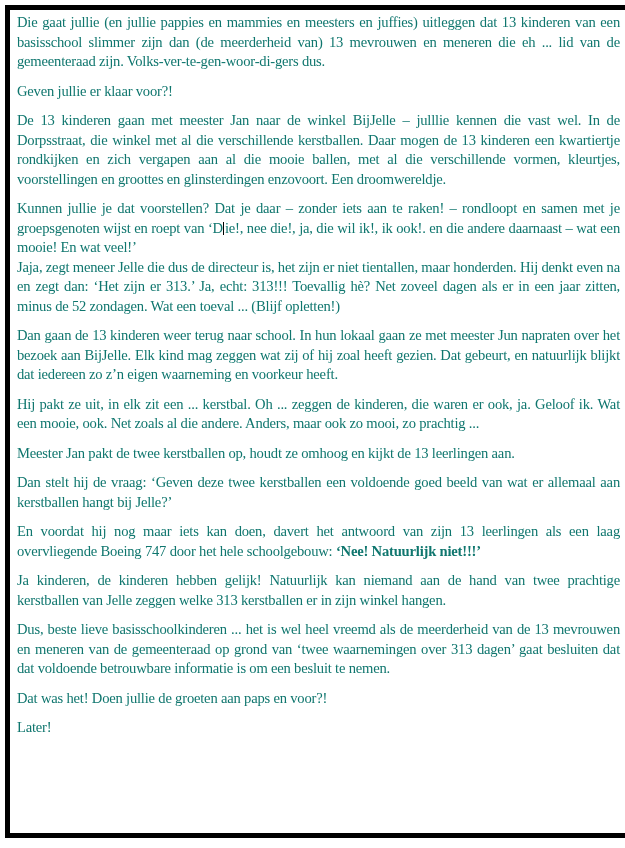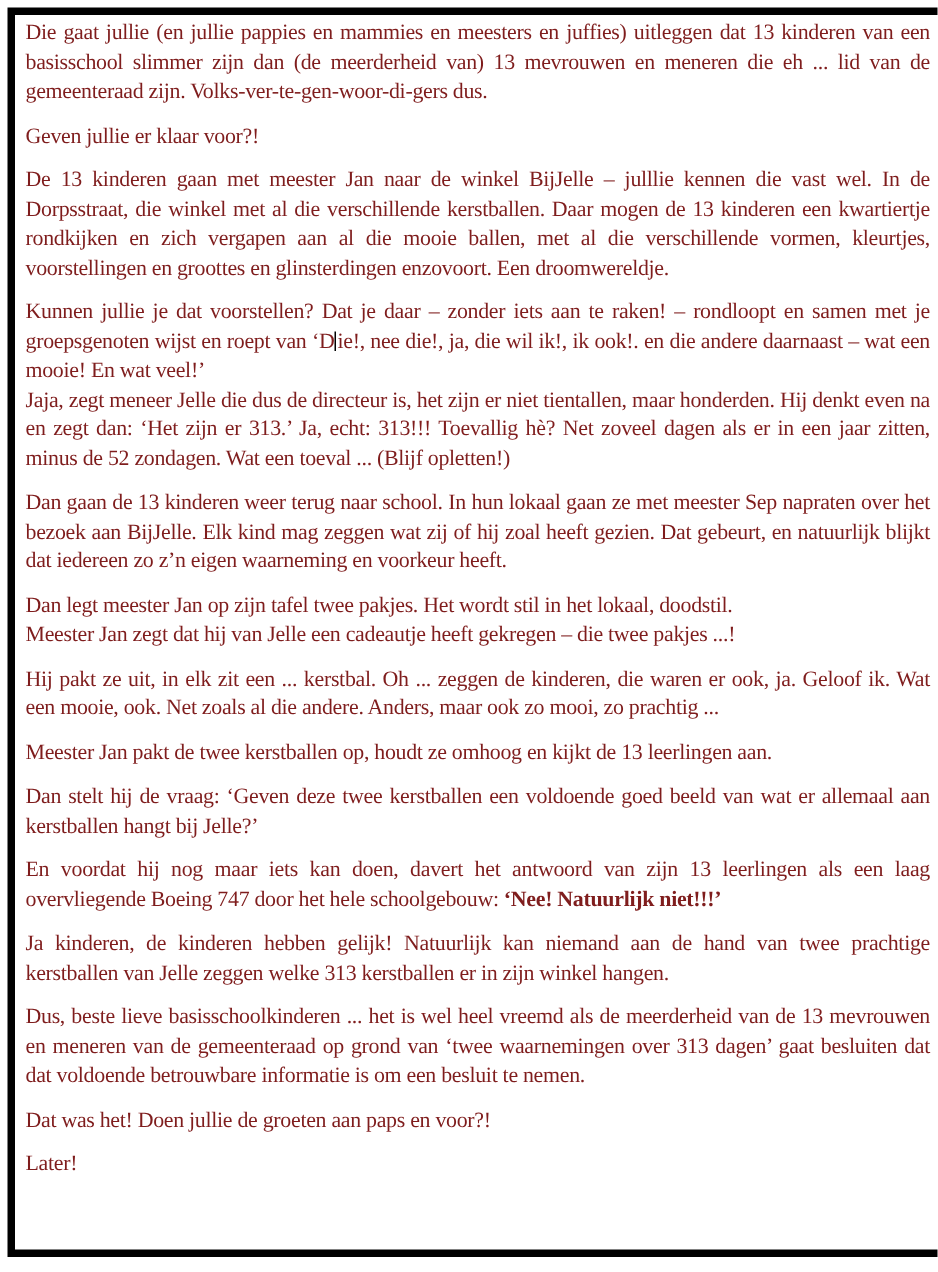--- a/index.html
+++ b/index.html
@@ -20,21 +20,21 @@
     top: 5px;
     width: 603px;
     height: 820px;
     border: 5px solid #000000;
     background: #ffffff;
     box-sizing: content-box;
     padding: 3px 6px 0 7px;
     overflow: hidden;
   }
   .doc-body {
-    color: #7f1d1d;
+    color: #0f766e;
     font-size: 14.6px;
     line-height: 19.5px;
     letter-spacing: -0.2px;
     text-align: justify;
   }
   .para {
     margin: 0 0 10px 0;
   }
   .para:last-child {
     margin-bottom: 4px;
@@ -53,22 +53,21 @@
 </style>
 </head>
 <body>
 
 <div class="page-frame">
   <div class="doc-body" id="doc-body">
       <p class="para">Die gaat jullie (en jullie pappies en mammies en meesters en juffies) uitleggen dat 13 kinderen van een basisschool slimmer zijn dan (de meerderheid van) 13 mevrouwen en meneren die eh ... lid van de gemeenteraad zijn. Volks-ver-te-gen-woor-di-gers dus.</p>
       <p class="para">Geven jullie er klaar voor?!</p>
       <p class="para">De 13 kinderen gaan met meester Jan naar de winkel BijJelle – julllie kennen die vast wel. In de Dorpsstraat, die winkel met al die verschillende kerstballen. Daar mogen de 13 kinderen een kwartiertje rondkijken en zich vergapen aan al die mooie ballen, met al die verschillende vormen, kleurtjes, voorstellingen en groottes en glinsterdingen enzovoort. Een droomwereldje.</p>
       <p class="para">Kunnen jullie je dat voorstellen? Dat je daar – zonder iets aan te raken! – rondloopt en samen met je groepsgenoten wijst en roept van ‘D<span class="caret"></span>ie!, nee die!, ja, die wil ik!, ik ook!. en die andere daarnaast – wat een mooie! En wat veel!’<br>Jaja, zegt meneer Jelle die dus de directeur is, het zijn er niet tientallen, maar honderden. Hij denkt even na en zegt dan: ‘Het zijn er 313.’ Ja, echt: 313!!! Toevallig hè? Net zoveel dagen als er in een jaar zitten, minus de 52 zondagen. Wat een toeval ... (Blijf opletten!)</p>
-      <p class="para">Dan gaan de 13 kinderen weer terug naar school. In hun lokaal gaan ze met meester Sep napraten over het bezoek aan BijJelle. Elk kind mag zeggen wat zij of hij zoal heeft gezien. Dat gebeurt, en natuurlijk blijkt dat iedereen zo z’n eigen waarneming en voorkeur heeft.</p>
-      <p class="para">Dan legt meester Jan op zijn tafel twee pakjes. Het wordt stil in het lokaal, doodstil.<br>Meester Jan zegt dat hij van Jelle een cadeautje heeft gekregen – die twee pakjes ...!</p>
+      <p class="para">Dan gaan de 13 kinderen weer terug naar school. In hun lokaal gaan ze met meester Jun napraten over het bezoek aan BijJelle. Elk kind mag zeggen wat zij of hij zoal heeft gezien. Dat gebeurt, en natuurlijk blijkt dat iedereen zo z’n eigen waarneming en voorkeur heeft.</p>
       <p class="para">Hij pakt ze uit, in elk zit een ... kerstbal. Oh ... zeggen de kinderen, die waren er ook, ja. Geloof ik. Wat een mooie, ook.  Net zoals al die andere. Anders, maar ook zo mooi, zo  prachtig ...</p>
       <p class="para">Meester Jan pakt de twee kerstballen op, houdt ze omhoog en kijkt de 13 leerlingen aan.</p>
       <p class="para">Dan stelt hij de vraag: ‘Geven deze twee kerstballen een voldoende goed beeld van wat er allemaal aan kerstballen hangt bij Jelle?’</p>
       <p class="para">En voordat hij nog maar iets kan doen, davert het antwoord van zijn 13 leerlingen als een laag overvliegende Boeing 747 door het hele schoolgebouw: <span class="bold-run">‘Nee! Natuurlijk niet!!!’</span></p>
       <p class="para">Ja kinderen, de kinderen hebben gelijk! Natuurlijk kan niemand aan de hand van twee prachtige kerstballen van Jelle zeggen welke 313 kerstballen er in zijn winkel hangen.</p>
       <p class="para">Dus, beste lieve basisschoolkinderen ... het is wel heel vreemd als de meerderheid van de 13 mevrouwen en meneren van de gemeenteraad op grond van ‘twee waarnemingen over 313 dagen’ gaat besluiten dat dat voldoende betrouwbare informatie is om een besluit te nemen.</p>
       <p class="para">Dat was het! Doen jullie de groeten aan paps en voor?!</p>
       <p class="para">Later!</p>
     </div>
 </div>

